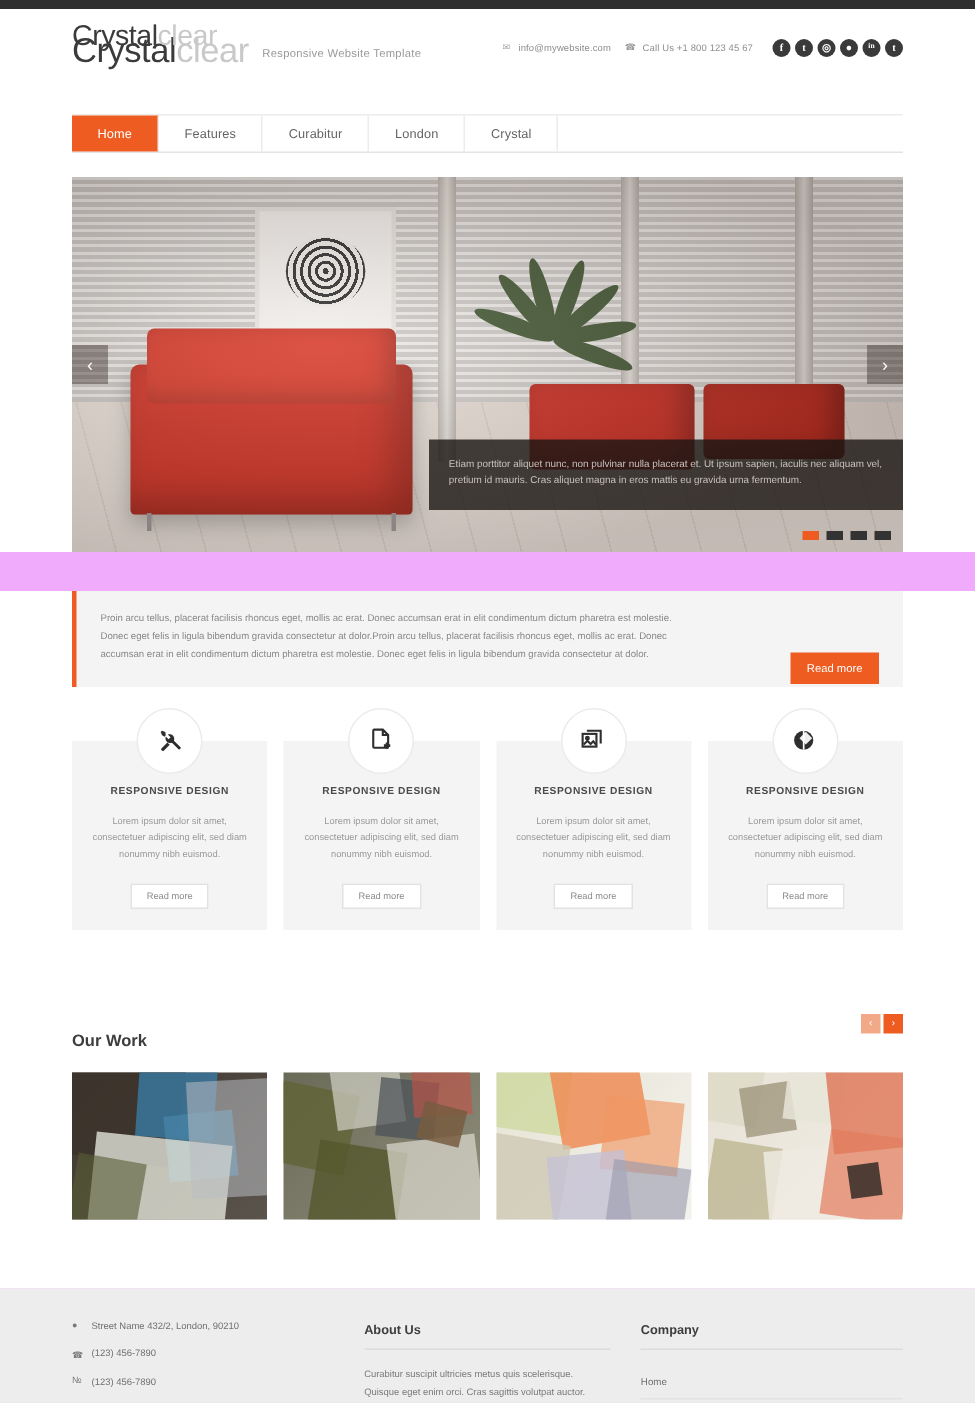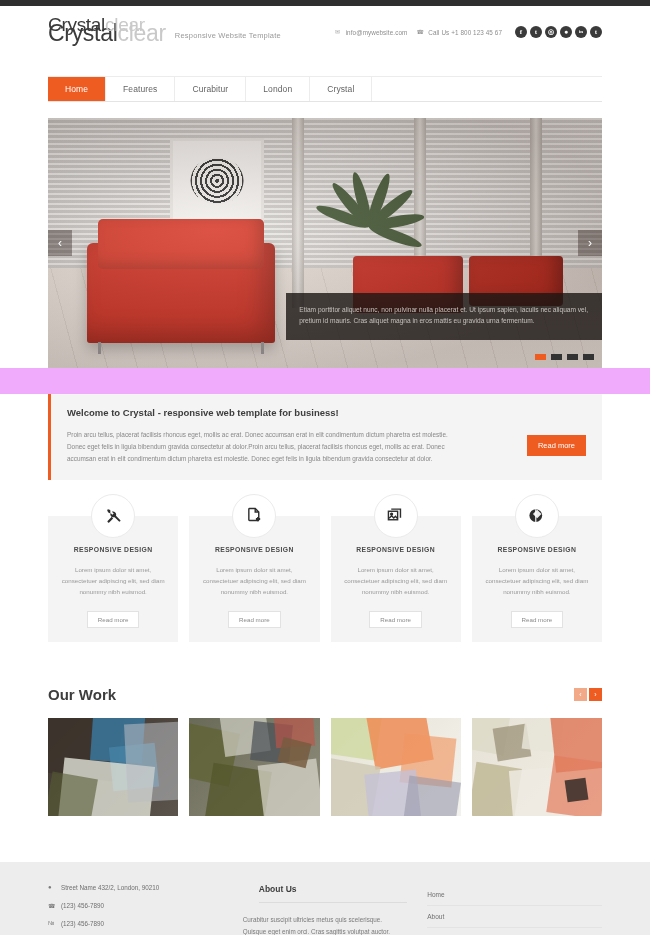--- a/index.html
+++ b/index.html
@@ -151,39 +151,39 @@
   }
   .svc h4 { font-size:6.8px; color:#4a4a4a; letter-spacing:.4px; font-weight:bold; margin-bottom: 11px; }
   .svc p { font-size:6.2px; color:#999; line-height:1.8; margin-bottom: 11px; }
   .readmore {
     display:inline-block; background:#fff; border:1px solid #e2e2e2;
     font-size:6.2px; color:#8a8a8a; padding: 4px 10px;
   }
 
   
   .work-head { display:flex; align-items:center; justify-content:space-between; margin-top: 44px; }
-  .work-head h3 { font-size: 15px; color:#3d3d3d; font-weight:bold; }
+  .work-head h3 { font-size: 11px; color:#3d3d3d; font-weight:bold;margin-top:24px; }
   .work-arrows { display:flex; gap:2px; }
   .wa { width:13px; height:13px; background:#f2a987; color:#fff; font-size:7px; line-height:13px; text-align:center;}
   .wa.next { background:#ef5c21; }
   .work-grid { display:flex; gap: 11px; margin-top: 15px; padding-bottom: 46px; }
   .thumb { flex:1; height: 98px; background:#ccc; position:relative; overflow:hidden; }
   .thumb i { position:absolute; display:block; }
 
   
   .footer { background:#ededed; padding: 22px 48px 20px 48px; display:flex; gap: 20px; }
   .fcol1 { width: 34%; }
   .fcol2 { width: 32%; }
   .fcol3 { width: 34%; }
   .fbrand { margin-bottom: 12px; }
   .fbrand .brand-a { font-size: 19px; }
   .fbrand .brand-b { font-size: 19px; }
   .fline { display:flex; gap:6px; align-items:flex-start; font-size:6.3px; color:#6f6f6f; margin-bottom: 11px; }
   .fline .ic { width:7px; color:#7a7a7a; font-size:6px; flex:none; }
-  .fhead { font-size: 8.5px; color:#3d3d3d; font-weight:bold; padding-bottom: 8px; border-bottom:1px solid #dcdcdc; margin-bottom: 11px; margin-left: 16px; }
+  .fhead { font-size: 8.5px; color:#3d3d3d; font-weight:bold; padding-bottom: 8px; border-bottom:1px solid #dcdcdc; margin-bottom: 11px; }
   .fbody { font-size: 6.3px; color:#7a7a7a; line-height:1.85; margin-bottom: 14px; }
   .flink { font-size:6.5px; color:#6f6f6f; padding: 7px 0; border-bottom:1px solid #e3e3e3; }
 </style>
 </head>
 <body>
 
 <div class="page">
 
   <div class="topbar"></div>
 
@@ -265,21 +265,20 @@
         <span class="dot"></span>
         <span class="dot"></span>
         <span class="dot"></span>
       </div>
     </div>
   </div>
 
   <div class="content">
 
     <div class="welcome">
-      <h2>Welcome to Crystal - responsive web template for business!</h2>
       <p>Proin arcu tellus, placerat facilisis rhoncus eget, mollis ac erat. Donec accumsan erat in elit condimentum dictum pharetra est molestie. Donec eget felis in ligula bibendum gravida consectetur at dolor.Proin arcu tellus, placerat facilisis rhoncus eget, mollis ac erat. Donec accumsan erat in elit condimentum dictum pharetra est molestie. Donec eget felis in ligula bibendum gravida consectetur at dolor.</p>
       <div class="learn-btn">Read more</div>
     </div>
 
     <div class="services">
 
       <div class="svc">
         <div class="svc-circle">
           <svg width="17" height="17" viewBox="0 0 24 24" fill="#2e2e2e">
             <path d="M21.7 18.6l-6.2-6.2c.6-1.6.3-3.5-1-4.8-1.3-1.3-3.2-1.6-4.8-1l2.6 2.6-1.9 1.9-2.6-2.6c-.6 1.6-.3 3.5 1 4.8 1.3 1.3 3.2 1.6 4.8 1l6.2 6.2c.3.3.8.3 1.1 0l.8-.8c.3-.3.3-.8 0-1.1z"></path>
@@ -405,19 +404,20 @@
       </div>
     </div>
 
     <div class="fcol2">
       <div class="fhead">About Us</div>
       <div class="fbody">Curabitur suscipit ultricies metus quis scelerisque. Quisque eget enim orci. Cras sagittis volutpat auctor.</div>
 
     </div>
 
     <div class="fcol3">
+      <div class="fhead">Company</div>
       <div class="flink">Home</div>
       <div class="flink">About</div>
 
     </div>
   </div>
 
 </div>
 
 </body></html>

